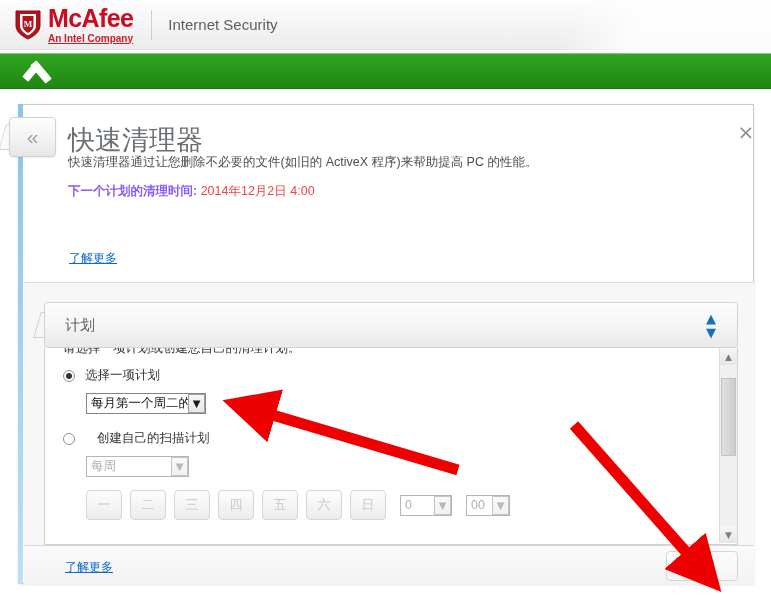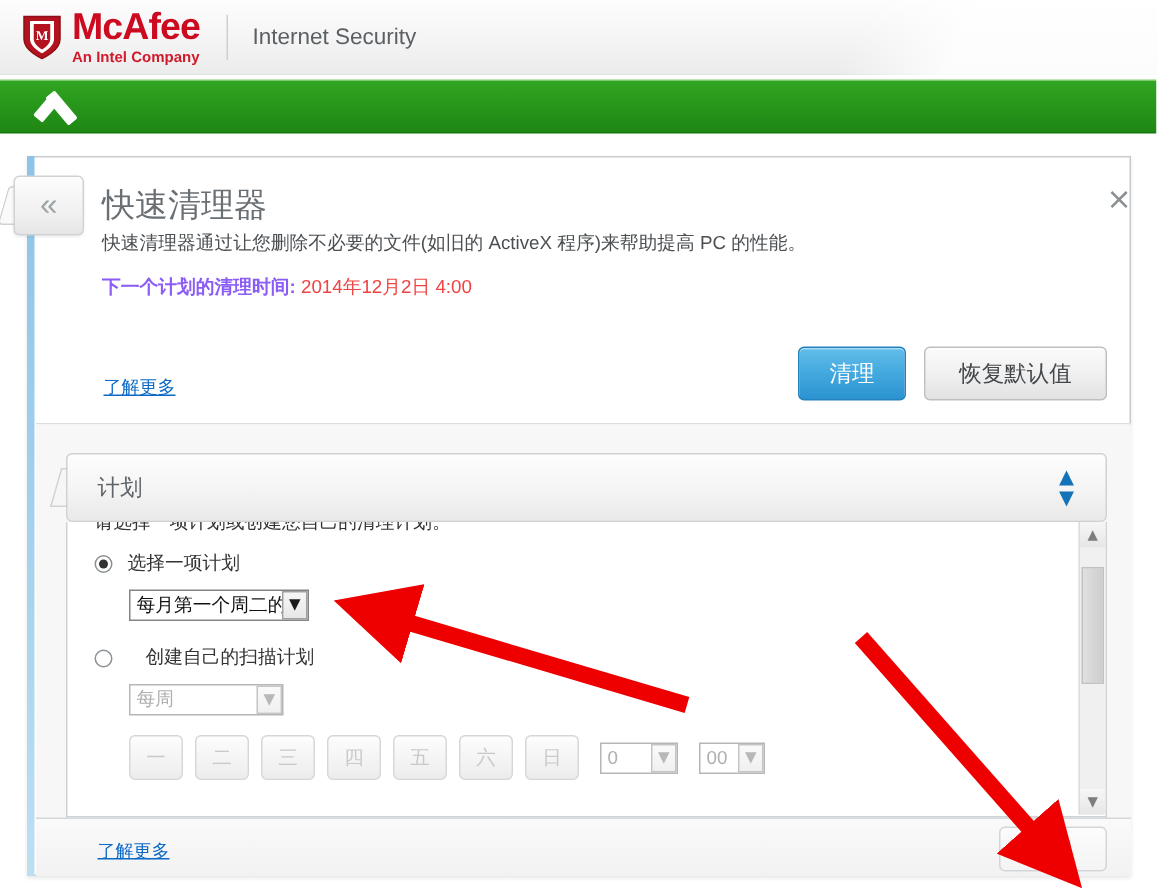--- a/index.html
+++ b/index.html
@@ -24,21 +24,21 @@
     background: linear-gradient(115deg, rgba(255,255,255,0) 40%, rgba(255,255,255,.85) 60%);
     pointer-events:none;
   }
   .logo-wrap { display:flex; align-items:center; margin-left: 14px; }
   .shield { width: 28px; height: 32px; position: relative; margin-right: 6px; }
   .brand-text { display:flex; flex-direction:column; line-height:1; }
   .brand-main {
     font-size: 25px; font-weight: bold; color:#cc0a20; letter-spacing:-.6px;
     font-family:"Liberation Sans", sans-serif;
   }
-  .brand-sub { font-size: 10px; font-weight: bold; color:#d11a2c; margin-top:3px; letter-spacing:0; }
+  .brand-sub { font-size: 10px; font-weight: bold; color:#d11a2c; margin-top:3px; letter-spacing:0;text-decoration:underline; }
   .hdr-divider { width:1px; height:30px; background:#cfcfcf; margin: 0 16px 0 18px; }
   .hdr-title { font-size:15px; color:#5a5f63; }
 
   
   .status-band {
     position:absolute; left:0; top:53px; width:771px; height:36px;
     background: linear-gradient(180deg,#31a522 0%,#27961a 48%,#1f8714 100%);
     border-top:1px solid #7fcb6f; border-bottom:1px solid #147a0c;
     display:flex; align-items:center;
   }
@@ -75,21 +75,21 @@
     background:#fafafa; transform: skewX(-16deg); border-radius:3px 0 0 3px;
   }
   .close-x{
     position:absolute; right:14px; top:122px; width:22px; height:22px;
     color:#8a8f93; font-size:20px; line-height:20px; text-align:center; cursor:pointer;
     font-family:"DejaVu Sans", sans-serif;
   }
 
   
   .top-panel { position:absolute; left:24px; top:104px; width:730px; height:178px; }
-  .page-title { position:absolute; left:44px; top:18px; font-size:22px; color:#6a6f73; }
+  .page-title { position:absolute; left:44px; top:18px; font-size:27px; color:#6a6f73; }
   .page-desc  { position:absolute; left:44px; top:50px; font-size:12.5px; color:#4b4f52; white-space:nowrap;text-align:center; }
   .next-row   { position:absolute; left:44px; top:79px; font-size:12.5px; color:#333; white-space:nowrap;}
   .next-row b { font-weight:bold; color:#8b5cf6; }
   .next-val { color:#ef4444; }
 
   .learn-link {
     position:absolute; left:45px; top:146px; font-size:12px; color:#0b69c7;
     text-decoration:underline; cursor:pointer;
   }
 
@@ -244,24 +244,20 @@
   <div class="close-x">×</div>
 
   <div class="top-panel">
     <div class="page-title">快速清理器</div>
     <div class="page-desc">快速清理器通过让您删除不必要的文件(如旧的 ActiveX 程序)来帮助提高 PC 的性能。</div>
     <div class="next-row">
       <b>下一个计划的清理时间:</b>
       <span class="next-val">2014年12月2日  4:00</span>
     </div>
     <div class="learn-link">了解更多</div>
-    <div class="btn-row">
-      <div class="btn btn-primary">清理</div>
-      <div class="btn btn-secondary">恢复默认值</div>
-    </div>
   </div>
 
   <div class="sched-sep"></div>
   <div class="sched-bg"></div>
 
   <div class="sched-notch"></div>
   <div class="sched-header">
     <div class="sched-title">计划</div>
     <div class="chev-updown">
       <span>▲</span>

